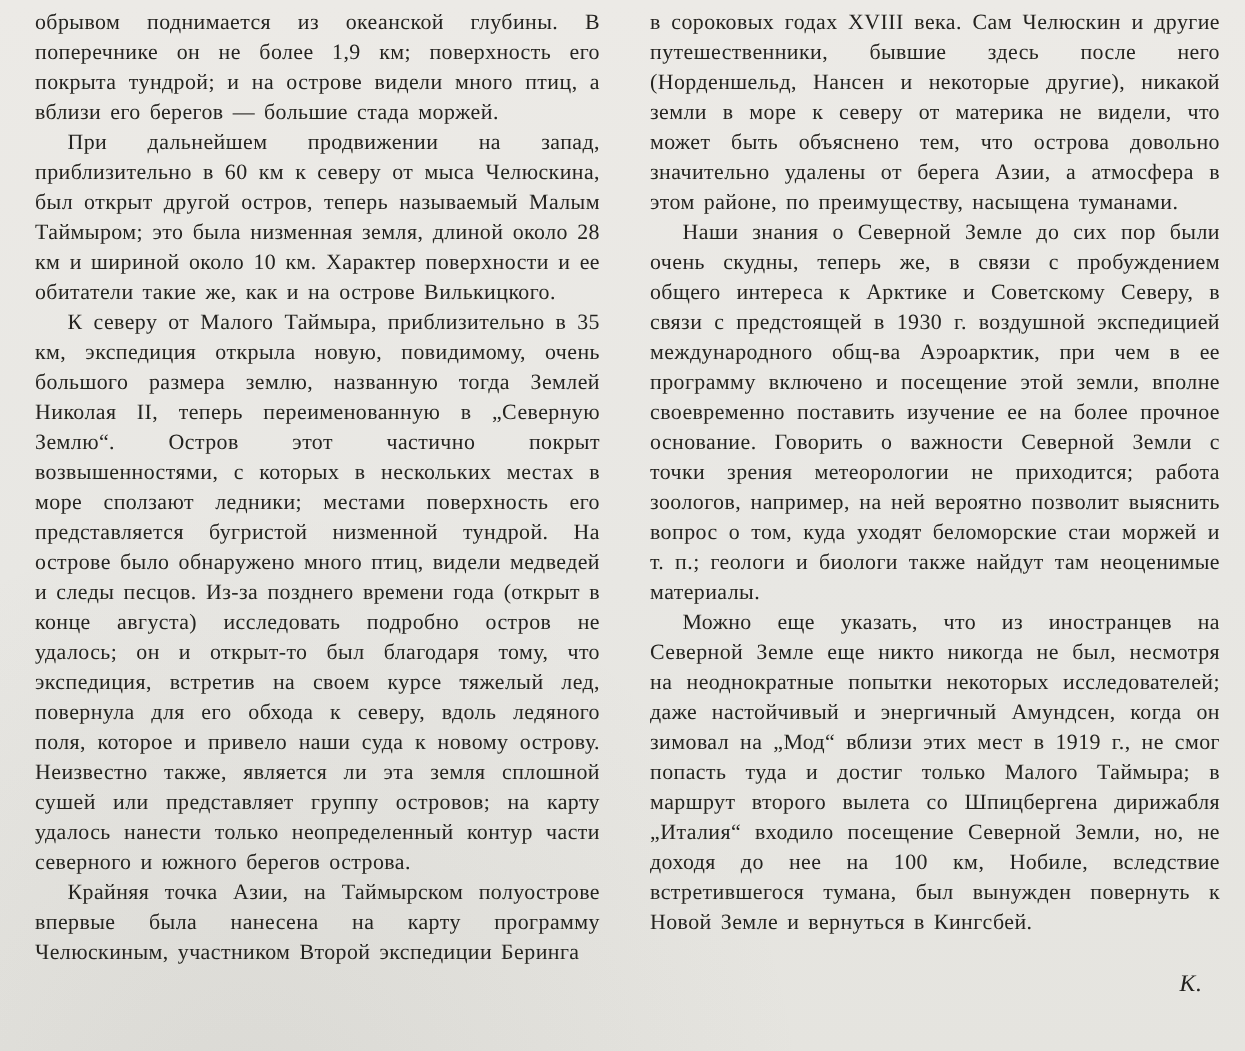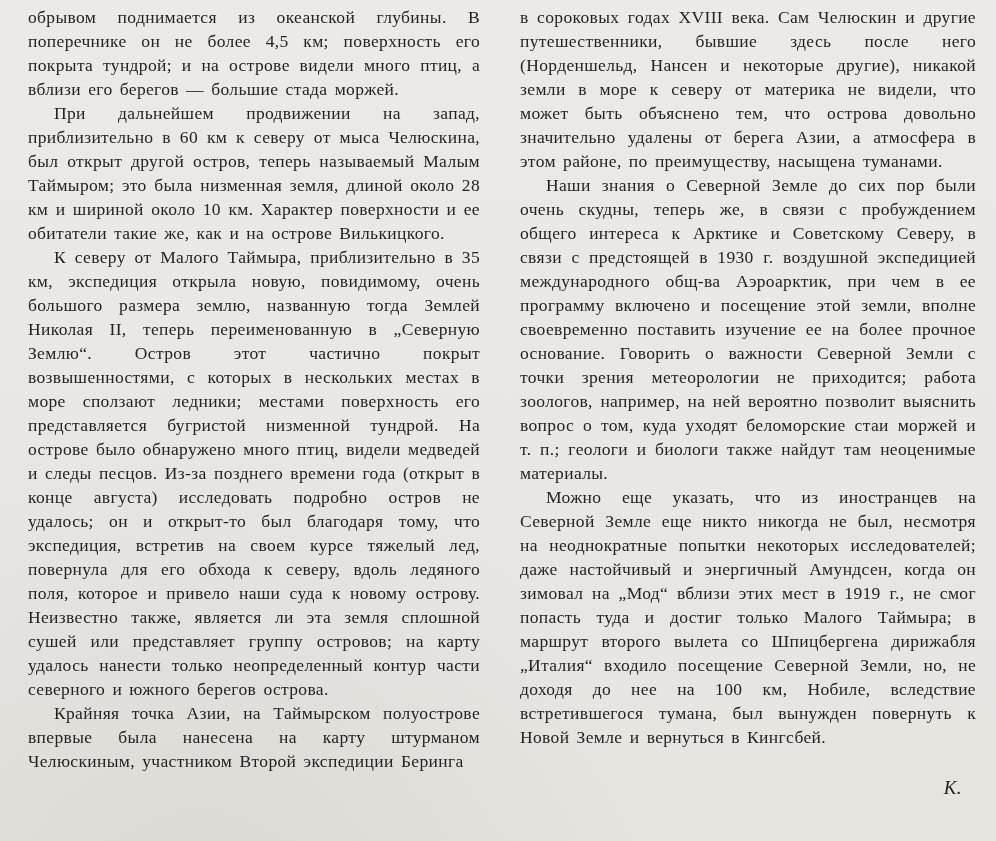--- a/index.html
+++ b/index.html
@@ -51,24 +51,24 @@
     color: #24231f;
     letter-spacing: 0.5px;
   }
 </style>
 </head>
 <body>
 
 <div class="page">
 
   <div class="col col-left">
-    <p class="body-text">обрывом поднимается из океанской глубины. В поперечнике он не более 4,5 км; поверхность его покрыта тундрой; и на острове видели много птиц, а вблизи его берегов — большие стада моржей.</p>
+    <p class="body-text">обрывом поднимается из океанской глубины. В поперечнике он не более 1,9 км; поверхность его покрыта тундрой; и на острове видели много птиц, а вблизи его берегов — большие стада моржей.</p>
     <p class="body-text indent">При дальнейшем продвижении на запад, приблизительно в 60 км к северу от мыса Челюскина, был открыт другой остров, теперь называемый Малым Таймыром; это была низменная земля, длиной около 28 км и шириной около 10 км. Характер поверхности и ее обитатели такие же, как и на острове Вилькицкого.</p>
     <p class="body-text indent">К северу от Малого Таймыра, приблизительно в 35 км, экспедиция открыла новую, повидимому, очень большого размера землю, названную тогда Землей Николая II, теперь переименованную в „Северную Землю“. Остров этот частично покрыт возвышенностями, с которых в нескольких местах в море сползают ледники; местами поверхность его представляется бугристой низменной тундрой. На острове было обнаружено много птиц, видели медведей и следы песцов. Из-за позднего времени года (открыт в конце августа) исследовать подробно остров не удалось; он и открыт-то был благодаря тому, что экспедиция, встретив на своем курсе тяжелый лед, повернула для его обхода к северу, вдоль ледяного поля, которое и привело наши суда к новому острову. Неизвестно также, является ли эта земля сплошной сушей или представляет группу островов; на карту удалось нанести только неопределенный контур части северного и южного берегов острова.</p>
-    <p class="body-text indent">Крайняя точка Азии, на Таймырском полуострове впервые была нанесена на карту штурманом Челюскиным, участником Второй экспедиции Беринга</p>
+    <p class="body-text indent">Крайняя точка Азии, на Таймырском полуострове впервые была нанесена на карту программу Челюскиным, участником Второй экспедиции Беринга</p>
   </div>
 
   <div class="col col-right">
     <p class="body-text">в сороковых годах XVIII века. Сам Челюскин и другие путешественники, бывшие здесь после него (Норденшельд, Нансен и некоторые другие), никакой земли в море к северу от материка не видели, что может быть объяснено тем, что острова довольно значительно удалены от берега Азии, а атмосфера в этом районе, по преимуществу, насыщена туманами.</p>
     <p class="body-text indent">Наши знания о Северной Земле до сих пор были очень скудны, теперь же, в связи с пробуждением общего интереса к Арктике и Советскому Северу, в связи с предстоящей в 1930 г. воздушной экспедицией международного общ-ва Аэроарктик, при чем в ее программу включено и посещение этой земли, вполне своевременно поставить изучение ее на более прочное основание. Говорить о важности Северной Земли с точки зрения метеорологии не приходится; работа зоологов, например, на ней вероятно позволит выяснить вопрос о том, куда уходят беломорские стаи моржей и т. п.; геологи и биологи также найдут там неоценимые материалы.</p>
     <p class="body-text indent">Можно еще указать, что из иностранцев на Северной Земле еще никто никогда не был, несмотря на неоднократные попытки некоторых исследователей; даже настойчивый и энергичный Амундсен, когда он зимовал на „Мод“ вблизи этих мест в 1919 г., не смог попасть туда и достиг только Малого Таймыра; в маршрут второго вылета со Шпицбергена дирижабля „Италия“ входило посещение Северной Земли, но, не доходя до нее на 100 км, Нобиле, вследствие встретившегося тумана, был вынужден повернуть к Новой Земле и вернуться в Кингсбей.</p>
     <p class="signature">К.</p>
   </div>
 
 </div>

